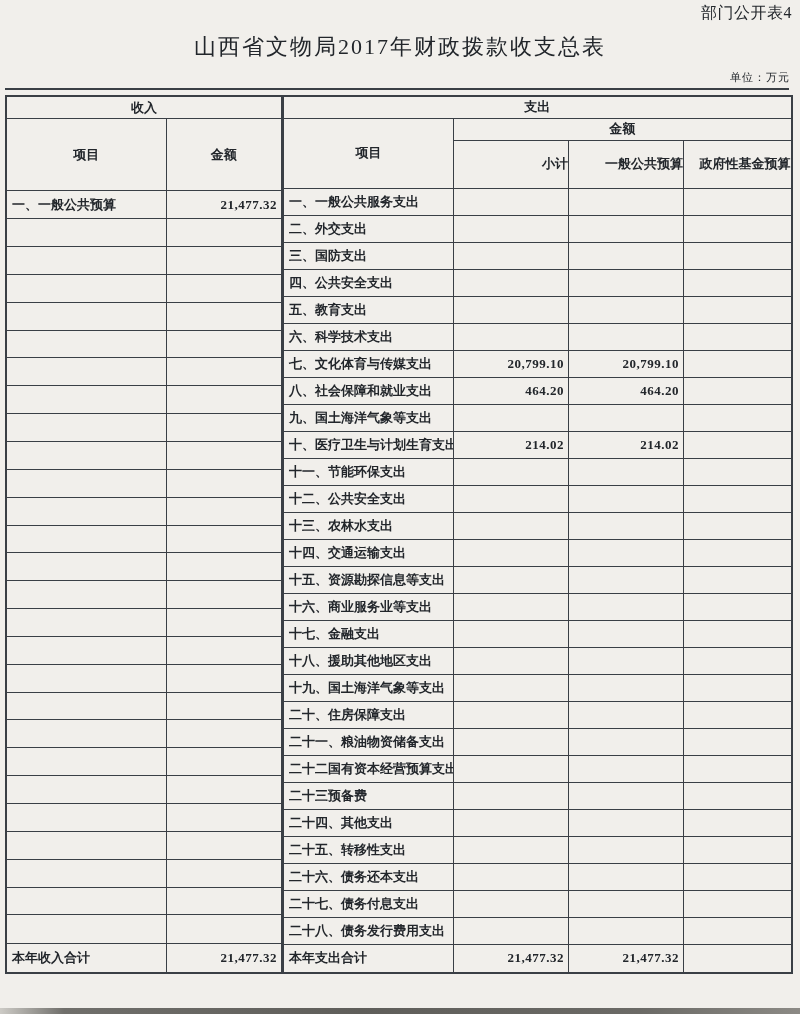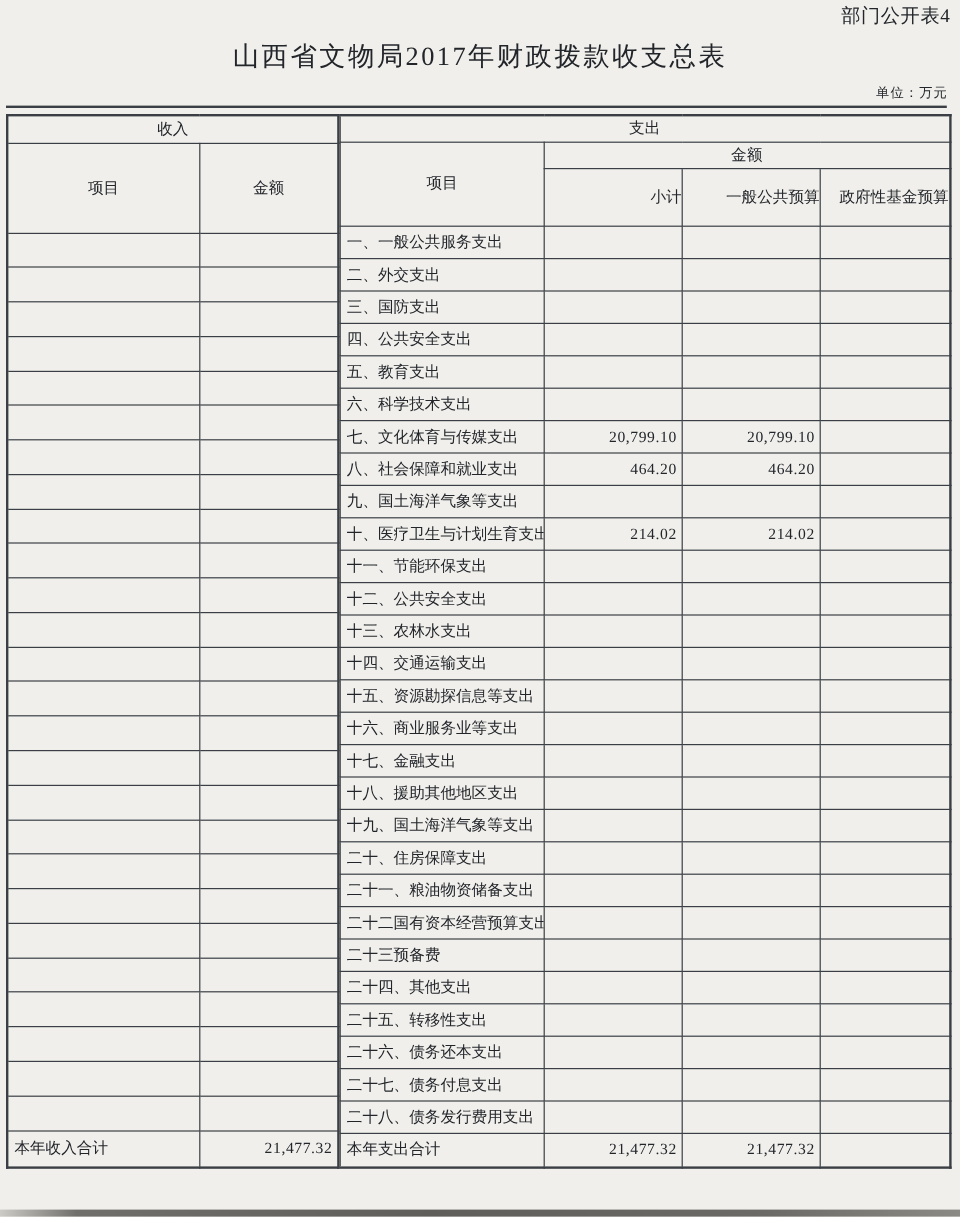--- a/index.html
+++ b/index.html
@@ -24,20 +24,21 @@
     text-align:center;font-size:22px;font-weight:normal;letter-spacing:2px;
   }
   .unit-label{
     position:absolute;top:70px;right:10px;
     font-size:11px;letter-spacing:1px;
   }
   .table-wrap{
     position:absolute;left:5px;top:88px;width:784px;
     border-top:2px solid var(--border);
     padding-top:5px;
+    font-weight:bold;
   }
   .tables{display:flex;align-items:stretch;}
   table{
     border-collapse:collapse;
     table-layout:fixed;
     font-size:13px;
   }
   table td{
     border:1px solid var(--border);
     vertical-align:middle;
@@ -79,20 +80,24 @@
         <tr class="h-sec">
           <td colspan="2">收入</td>
         </tr>
         <tr class="h-main">
           <td>项目</td>
           <td>金额</td>
         </tr>
       </tbody>
       <tbody>
 
+      <tr class="data-row">
+          <td class="label">一、一般公共预算</td>
+          <td class="num">21,477.32</td>
+        </tr>
           <tr class="data-row">
           <td class="label"></td>
           <td class="num"></td>
         </tr>
           <tr class="data-row">
           <td class="label"></td>
           <td class="num"></td>
         </tr>
           <tr class="data-row">
           <td class="label"></td>

